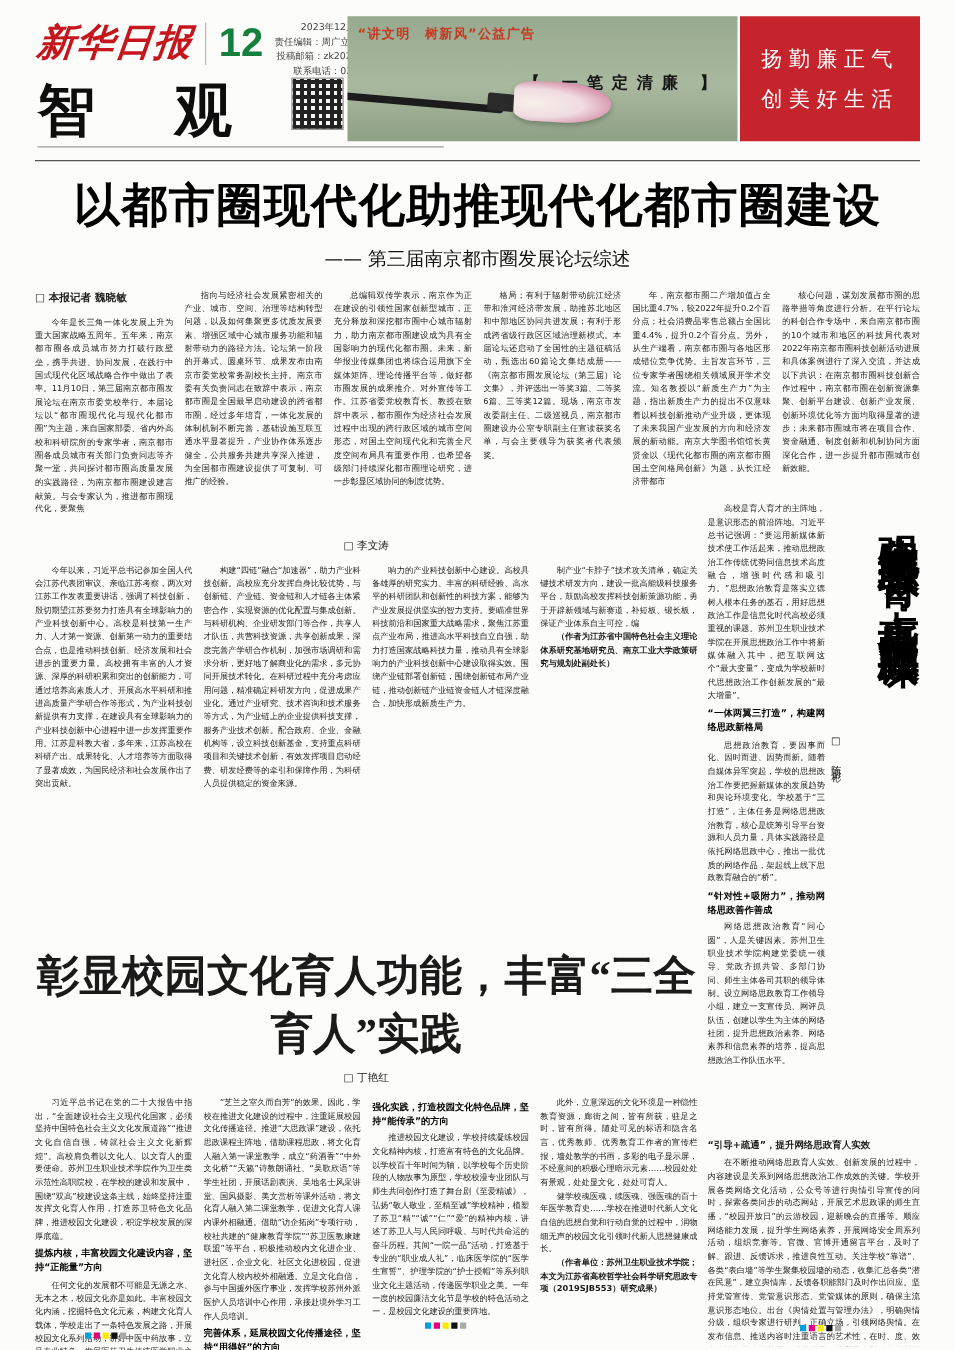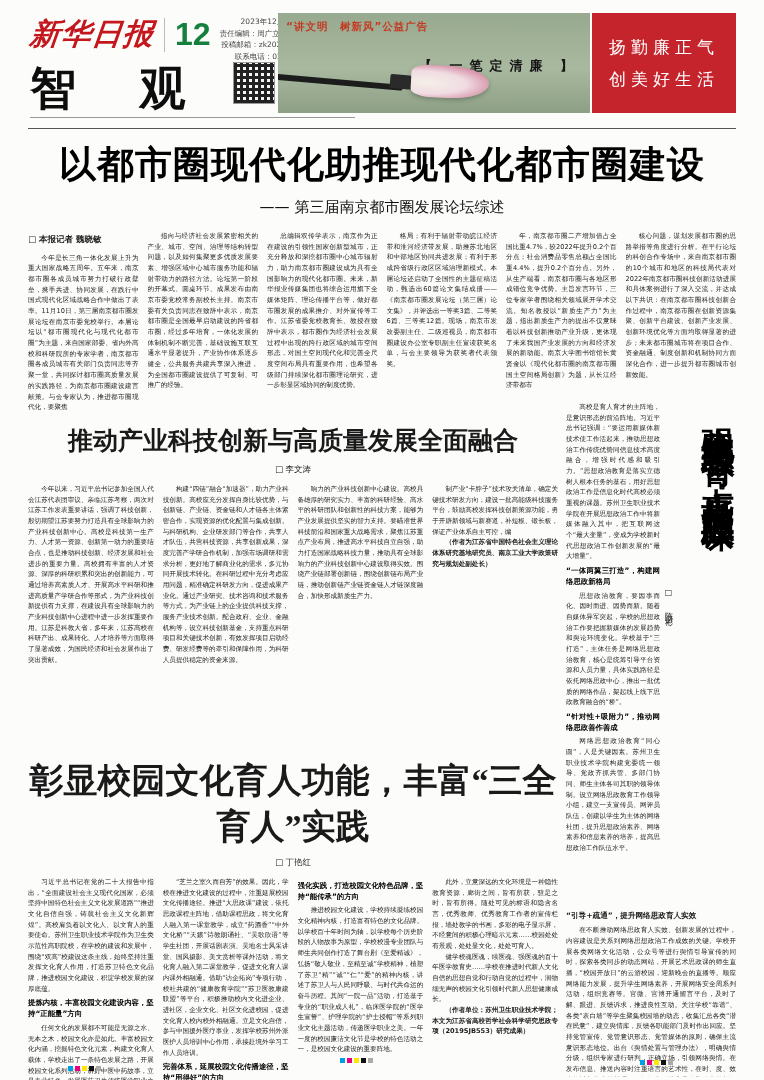--- a/index.html
+++ b/index.html
@@ -138,21 +138,20 @@
       <div class="col">
           <p>年，南京都市圈二产增加值占全国比重4.7%，较2022年提升0.2个百分点；社会消费品零售总额占全国比重4.4%，提升0.2个百分点。另外，从生产端看，南京都市圈与各地区形成错位竞争优势。主旨发言环节，三位专家学者围绕相关领域展开学术交流。知名教授以“新质生产力”为主题，指出新质生产力的提出不仅意味着以科技创新推动产业升级，更体现了未来我国产业发展的方向和经济发展的新动能。南京大学图书馆馆长黄贤金以《现代化都市圈的南京都市圈国土空间格局创新》为题，从长江经济带都市</p>
         </div>
       <div class="col">
           <p>核心问题，谋划发展都市圈的思路举措等角度进行分析。在平行论坛的科创合作专场中，来自南京都市圈的10个城市和地区的科技局代表对2022年南京都市圈科技创新活动进展和具体案例进行了深入交流，并达成以下共识：在南京都市圈科技创新合作过程中，南京都市圈在创新资源集聚、创新平台建设、创新产业发展、创新环境优化等方面均取得显著的进步；未来都市圈城市将在项目合作、资金融通、制度创新和机制协同方面深化合作，进一步提升都市圈城市创新效能。</p>
         </div>
     </div>
   </div>
 
   <div class="middle-article">
-    <div class="headline-2">推动产业科技创新与高质量发展全面融合</div>
     <div class="byline byline-center">□ 李文涛</div>
     <div class="middle-body bodytext">
       <div class="col">
           <p>今年以来，习近平总书记参加全国人代会江苏代表团审议、亲临江苏考察，两次对江苏工作发表重要讲话，强调了科技创新，殷切期望江苏要努力打造具有全球影响力的产业科技创新中心。高校是科技第一生产力、人才第一资源、创新第一动力的重要结合点，也是推动科技创新、经济发展和社会进步的重要力量。高校拥有丰富的人才资源、深厚的科研积累和突出的创新能力，可通过培养高素质人才、开展高水平科研和推进高质量产学研合作等形式，为产业科技创新提供有力支撑，在建设具有全球影响力的产业科技创新中心进程中进一步发挥重要作用。江苏是科教大省，多年来，江苏高校在科研产出、成果转化、人才培养等方面取得了显著成效，为国民经济和社会发展作出了突出贡献。</p>
         </div>
       <div class="col">
           <p>构建“四链”融合“加速器”，助力产业科技创新。高校应充分发挥自身比较优势，与创新链、产业链、资金链和人才链各主体紧密合作，实现资源的优化配置与集成创新。与科研机构、企业研发部门等合作，共享人才队伍，共营科技资源，共享创新成果，深度完善产学研合作机制，加强市场调研和需求分析，更好地了解商业化的需求，多元协同开展技术转化。在科研过程中充分考虑应用问题，精准确定科研发方向，促进成果产业化。通过产业研究、技术咨询和技术服务等方式，为产业链上的企业提供科技支撑，服务产业技术创新。配合政府、企业、金融机构等，设立科技创新基金，支持重点科研项目和关键技术创新，有效发挥项目启动经费、研发经费等的牵引和保障作用，为科研人员提供稳定的资金来源。</p>
         </div>
       <div class="col">
           <p>响力的产业科技创新中心建设。高校具备雄厚的研究实力、丰富的科研经验、高水平的科研团队和创新性的科技方案，能够为产业发展提供坚实的智力支持。要瞄准世界科技前沿和国家重大战略需求，聚焦江苏重点产业布局，推进高水平科技自立自强，助力打造国家战略科技力量，推动具有全球影响力的产业科技创新中心建设取得实效。围绕产业链部署创新链，围绕创新链布局产业链，推动创新链产业链资金链人才链深度融合，加快形成新质生产力。</p>

